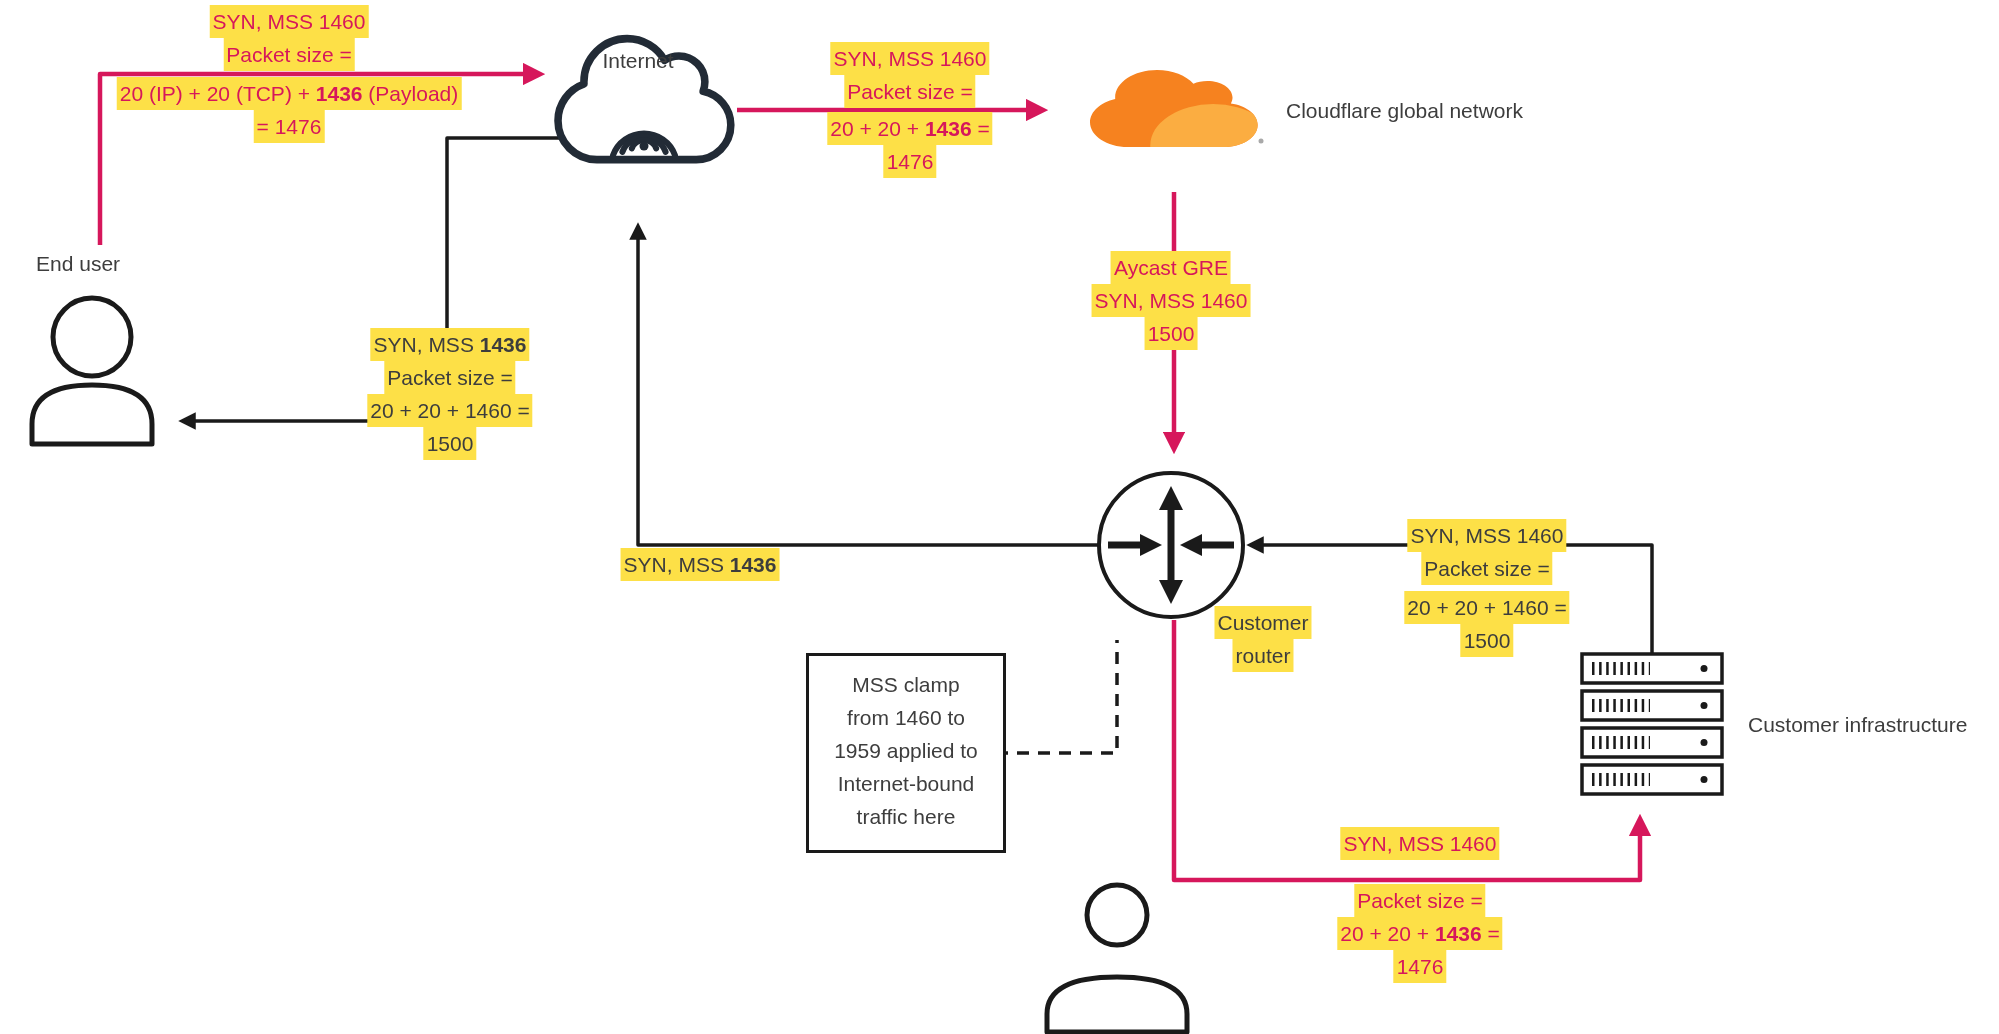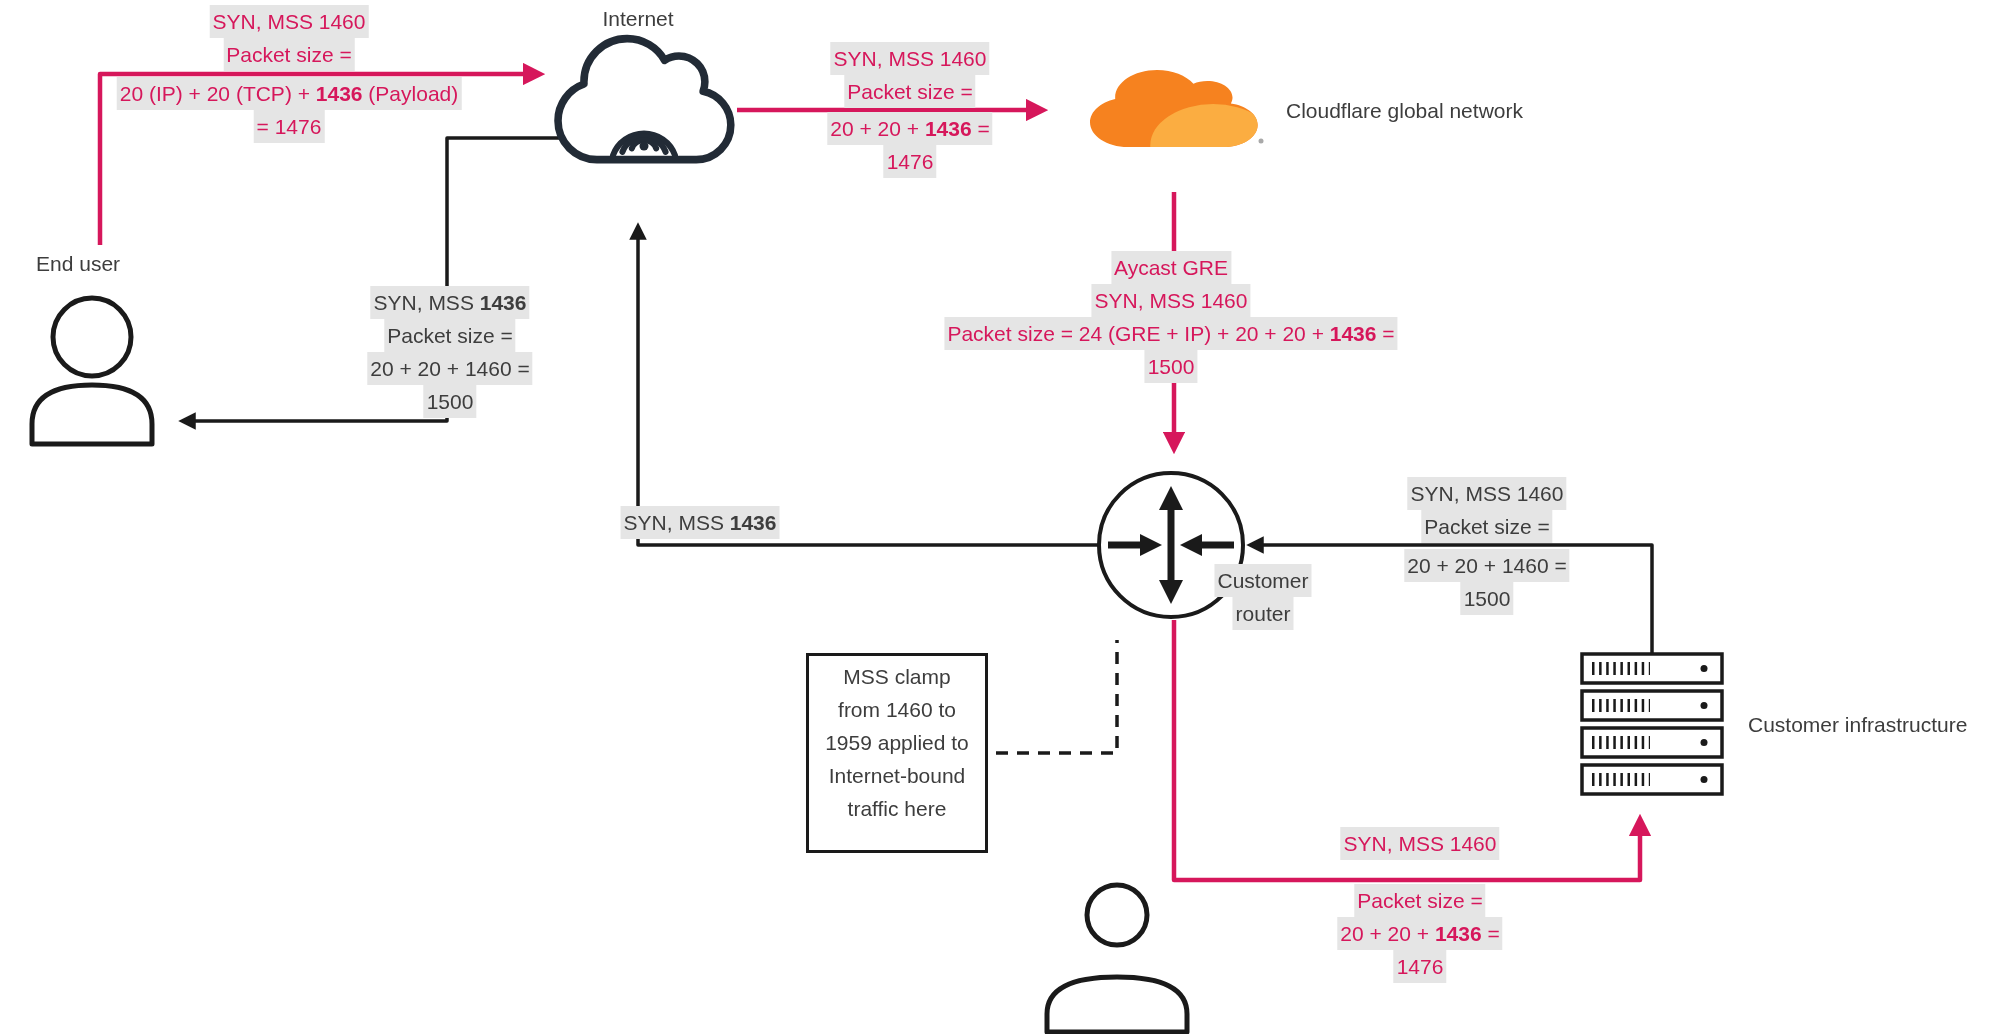--- a/index.html
+++ b/index.html
@@ -4,29 +4,29 @@
 <title>Diagram</title>
 <style>
   html,body{margin:0;padding:0;background:#fff;}
   #canvas{position:relative;width:1999px;height:1034px;background:#fff;overflow:hidden;
           font-family:"Liberation Sans","DejaVu Sans",sans-serif;}
   #diagram-svg{position:absolute;left:0;top:0;}
 
   .fl{position:absolute;transform:translateX(-50%);text-align:center;font-size:21px;
       line-height:33px;white-space:nowrap;}
   .fl.pink{color:var(--pink);}
-  .fl.dark{color:var(--text);}
-  .fl .ln{width:fit-content;margin:0 auto;background:#e5e5e5;padding:0 3px;}
+  .fl.dark{color:var(--text);margin-top:42px;}
+  .fl .ln{width:fit-content;margin:0 auto;background:#fde047;padding:0 3px;}
   .ln .b{font-weight:700;}
 
   .nl{position:absolute;font-size:21px;line-height:33px;color:var(--text);white-space:nowrap;}
 
-  .clamp{position:absolute;width:182px;height:200px;border:3px solid var(--ink);
+  .clamp{position:absolute;width:200px;height:200px;border:3px solid var(--ink);
          box-sizing:border-box;background:#fff;text-align:center;font-size:21px;
-         line-height:33px;color:var(--text);padding-top:4px;}
+         line-height:33px;color:var(--text);padding-top:12px;}
   .clamp .ln{width:fit-content;margin:0 auto;}
 
   .pink-line{stroke:var(--pink);stroke-width:4.5;fill:none;stroke-linejoin:round;}
   .ink-line{stroke:var(--ink);stroke-width:3.5;fill:none;stroke-linejoin:round;}
   .dashed{stroke-dasharray:12 9;}
   .person{fill:#fff;stroke:var(--ink);stroke-width:5;stroke-linejoin:round;}
   .routerline{stroke:var(--ink);stroke-width:7;}
   .routerhead{fill:var(--ink);}
   .srv{fill:#fff;stroke:var(--ink);stroke-width:3.5;}
   .ticks{stroke:var(--ink);stroke-width:13;stroke-dasharray:2.5 4.6;}
@@ -129,21 +129,20 @@
     </div>
   <div class="fl pink" style="left:910px;top:42px">
       <div class="ln"><span>SYN, MSS 1460</span></div>
       <div class="ln"><span>Packet size =</span></div>
       <div class="ln" style="margin-top: 4px;"><span>20 + 20 + </span><span class="b">1436</span><span> =</span></div>
       <div class="ln"><span>1476</span></div>
     </div>
   <div class="fl pink" style="left:1171px;top:251px">
       <div class="ln"><span>Aycast GRE</span></div>
       <div class="ln"><span>SYN, MSS 1460</span></div>
-      <div class="ln"><span>Packet size = 24 (GRE + IP) + 20 + 20 + </span><span class="b">1436</span><span> =</span></div>
       <div class="ln"><span>1500</span></div>
     </div>
   <div class="fl dark" style="left:450px;top:286px">
       <div class="ln"><span>SYN, MSS </span><span class="b">1436</span></div>
       <div class="ln"><span>Packet size =</span></div>
       <div class="ln"><span>20 + 20 + 1460 =</span></div>
       <div class="ln"><span>1500</span></div>
     </div>
   <div class="fl dark" style="left:700px;top:506px">
       <div class="ln"><span>SYN, MSS </span><span class="b">1436</span></div>

